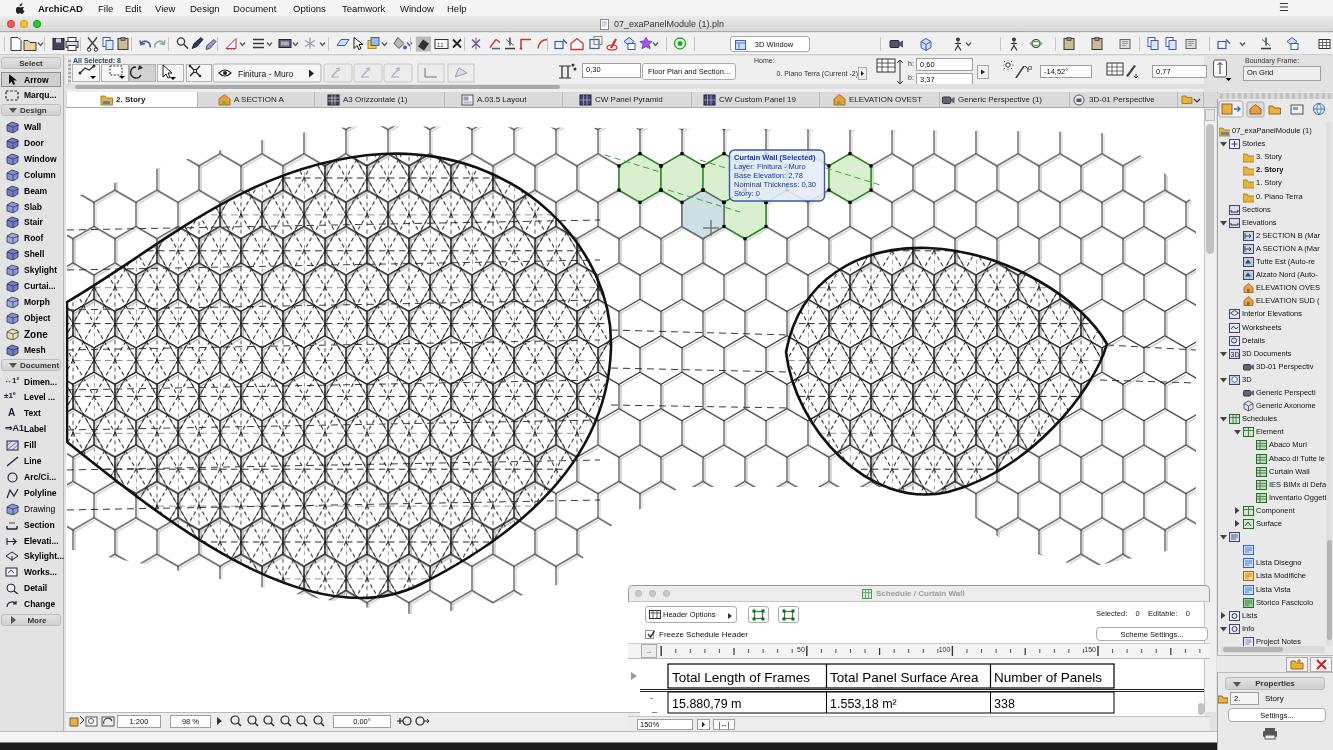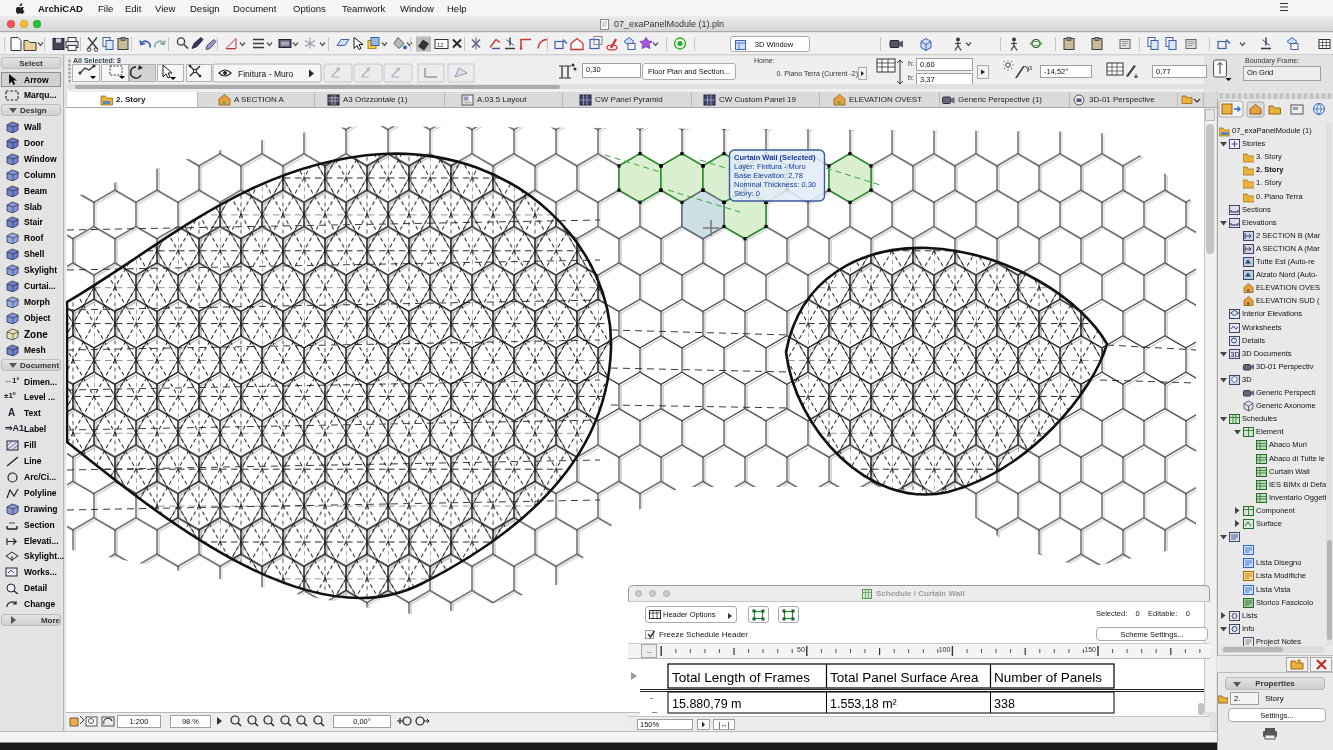--- a/index.html
+++ b/index.html
@@ -547,21 +547,21 @@
     </svg>
     <span class="abs" style="left:24px;top:471.89999999999975px;font-weight:bold;font-size:8.5px">Arc/Ci...</span>
     <svg class="abs" style="left:6px;top:487.7999999999997px" width="13" height="11" viewBox="0 0 13 11">
       <path d="M1,10 l3,-8 4,6 4,-7" fill="none" stroke="#223" stroke-width="1.2"></path>
     </svg>
     <span class="abs" style="left:24px;top:487.7999999999997px;font-weight:bold;font-size:8.5px">Polyline</span>
     <svg class="abs" style="left:6px;top:502.6999999999997px" width="13" height="12" viewBox="0 0 13 12">
       <path d="M1,4 l5,-3 6,2 v6 l-5,3 -6,-2 z" fill="#8898d8" stroke="#223" stroke-width="0.7"></path>
       <path d="M1,4 l6,2 6,-2 M7,6 v6" fill="none" stroke="#223" stroke-width="0.6"></path>
     </svg>
-    <span class="abs" style="left:24px;top:503.6999999999997px;font-weight:bold;font-size:8.5px">Drawing</span>
+    <span class="abs" style="left:24px;top:503.6999999999997px;font-weight:normal;font-size:8.5px">Drawing</span>
     <svg class="abs" style="left:5px;top:519.5999999999997px" width="14" height="11" viewBox="0 0 14 11">
       <path d="M2,9 h10 M2,9 v-3 M12,9 v-3" stroke="#223" stroke-width="1.4"></path>
       <path d="M4,3 h6" stroke="#447" stroke-width="1"></path>
     </svg>
     <span class="abs" style="left:24px;top:519.5999999999997px;font-weight:bold;font-size:8.5px">Section</span>
     <svg class="abs" style="left:5px;top:535.4999999999997px" width="14" height="11" viewBox="0 0 14 11">
       <path d="M2,2 v7 m0,-3.5 h9 l-3,-3 m3,3 l-3,3" stroke="#223" stroke-width="1.1" fill="none"></path>
     </svg>
     <span class="abs" style="left:24px;top:535.4999999999997px;font-weight:bold;font-size:8.5px">Elevati...</span>
     <svg class="abs" style="left:5px;top:551.3999999999996px" width="14" height="11" viewBox="0 0 14 11">
@@ -575,21 +575,21 @@
     <span class="abs" style="left:24px;top:567.2999999999996px;font-weight:bold;font-size:8.5px">Works...</span>
     <svg class="abs" style="left:5px;top:583.1999999999996px" width="14" height="11" viewBox="0 0 14 11">
       <circle cx="6" cy="5" r="4" fill="#eef" stroke="#223"></circle>
       <path d="M9,8 l4,3" stroke="#223" stroke-width="1.3"></path>
     </svg>
     <span class="abs" style="left:24px;top:583.1999999999996px;font-weight:bold;font-size:8.5px">Detail</span>
     <svg class="abs" style="left:5px;top:599.0999999999996px" width="14" height="11" viewBox="0 0 14 11">
       <path d="M2,8 a5,5 0 0 1 9,-3 m0,-3 v3 h-3" fill="none" stroke="#223" stroke-width="1.2"></path>
     </svg>
     <span class="abs" style="left:24px;top:599.0999999999996px;font-weight:bold;font-size:8.5px">Change</span>
-    <div class="sbh" style="top:614px;text-align:right;padding-left:12px">More</div>
+    <div class="sbh" style="top:614px;text-align:center;padding-left:12px">More</div>
     <svg class="abs" style="left:10px;top:616px" width="7" height="8" viewBox="0 0 7 8">
       <path d="M1,0 l5,4 -5,4 z" fill="#555"></path>
     </svg>
 <div class="abs" style="left:1204px;top:108px;width:12px;height:604px;background:#f0f0f0;border-left:1px solid #c4c4c4"></div>
 <div class="abs" style="left:1205px;top:109px;width:10px;height:12px;background:#e6e6e6;border:1px solid #bbb"></div>
 <div class="abs" style="left:1206px;top:124px;width:8px;height:130px;background:#c2c2c2;border-radius:4px"></div>
 <div class="abs statusbar"></div>
     <svg class="abs" style="left:66px;top:712px" width="360" height="19" viewBox="0 0 360 19">
       <path d="M4,6 h8 v8 h-8 z" fill="#e8b23c" stroke="#755"></path>
       <path d="M14,4 l4,4 -4,4" fill="none" stroke="#333"></path>

